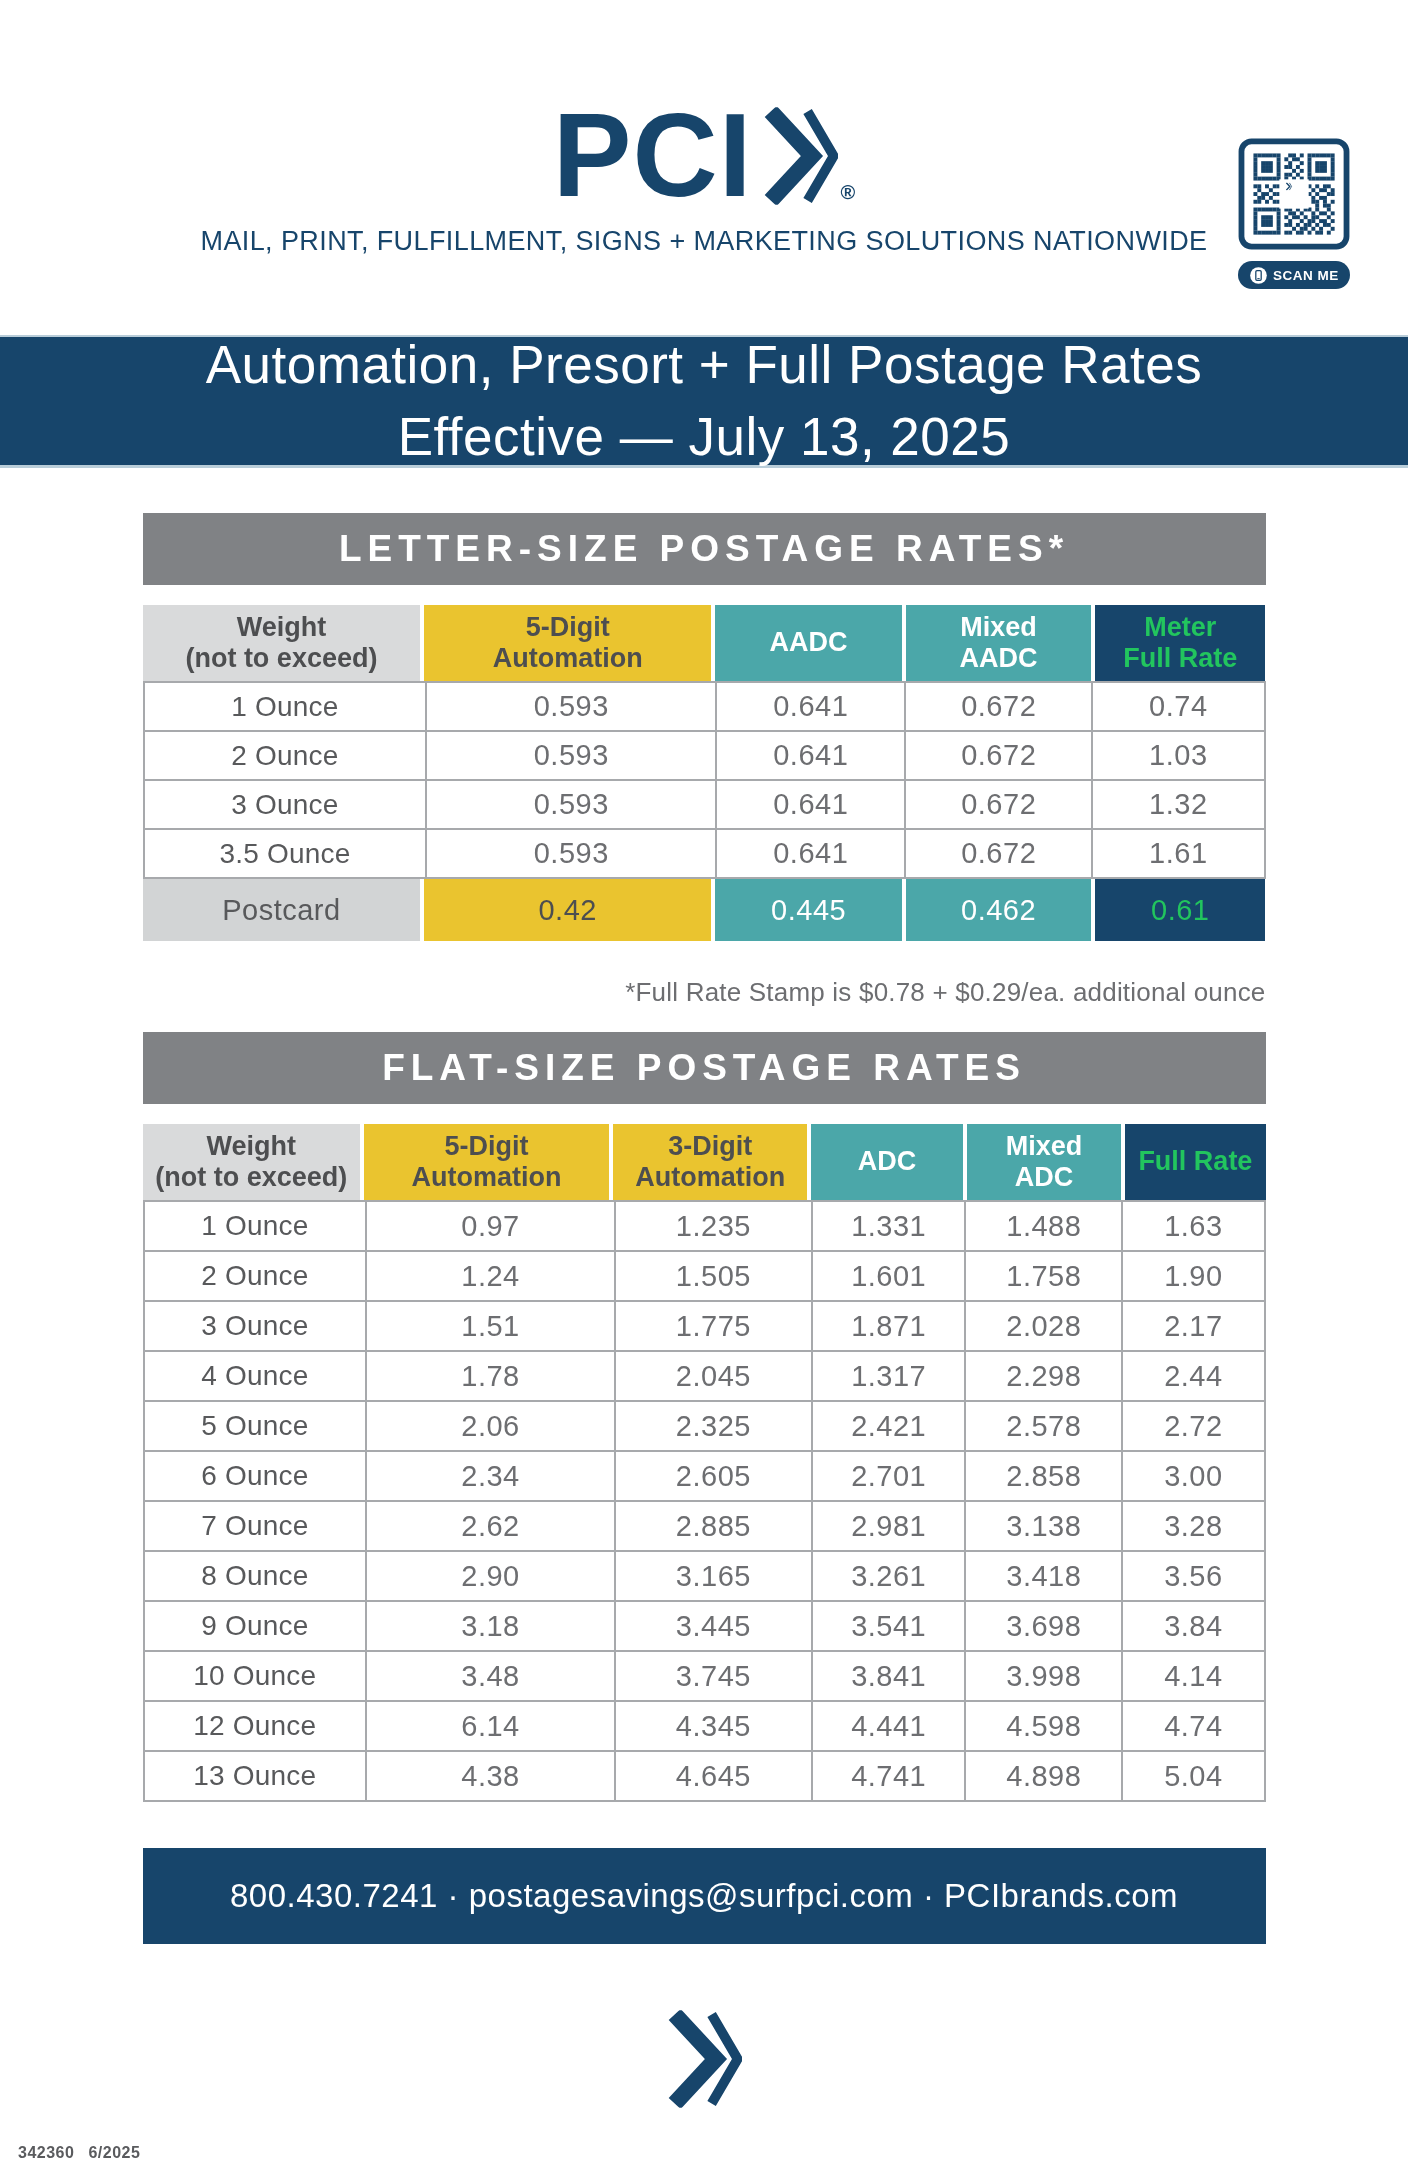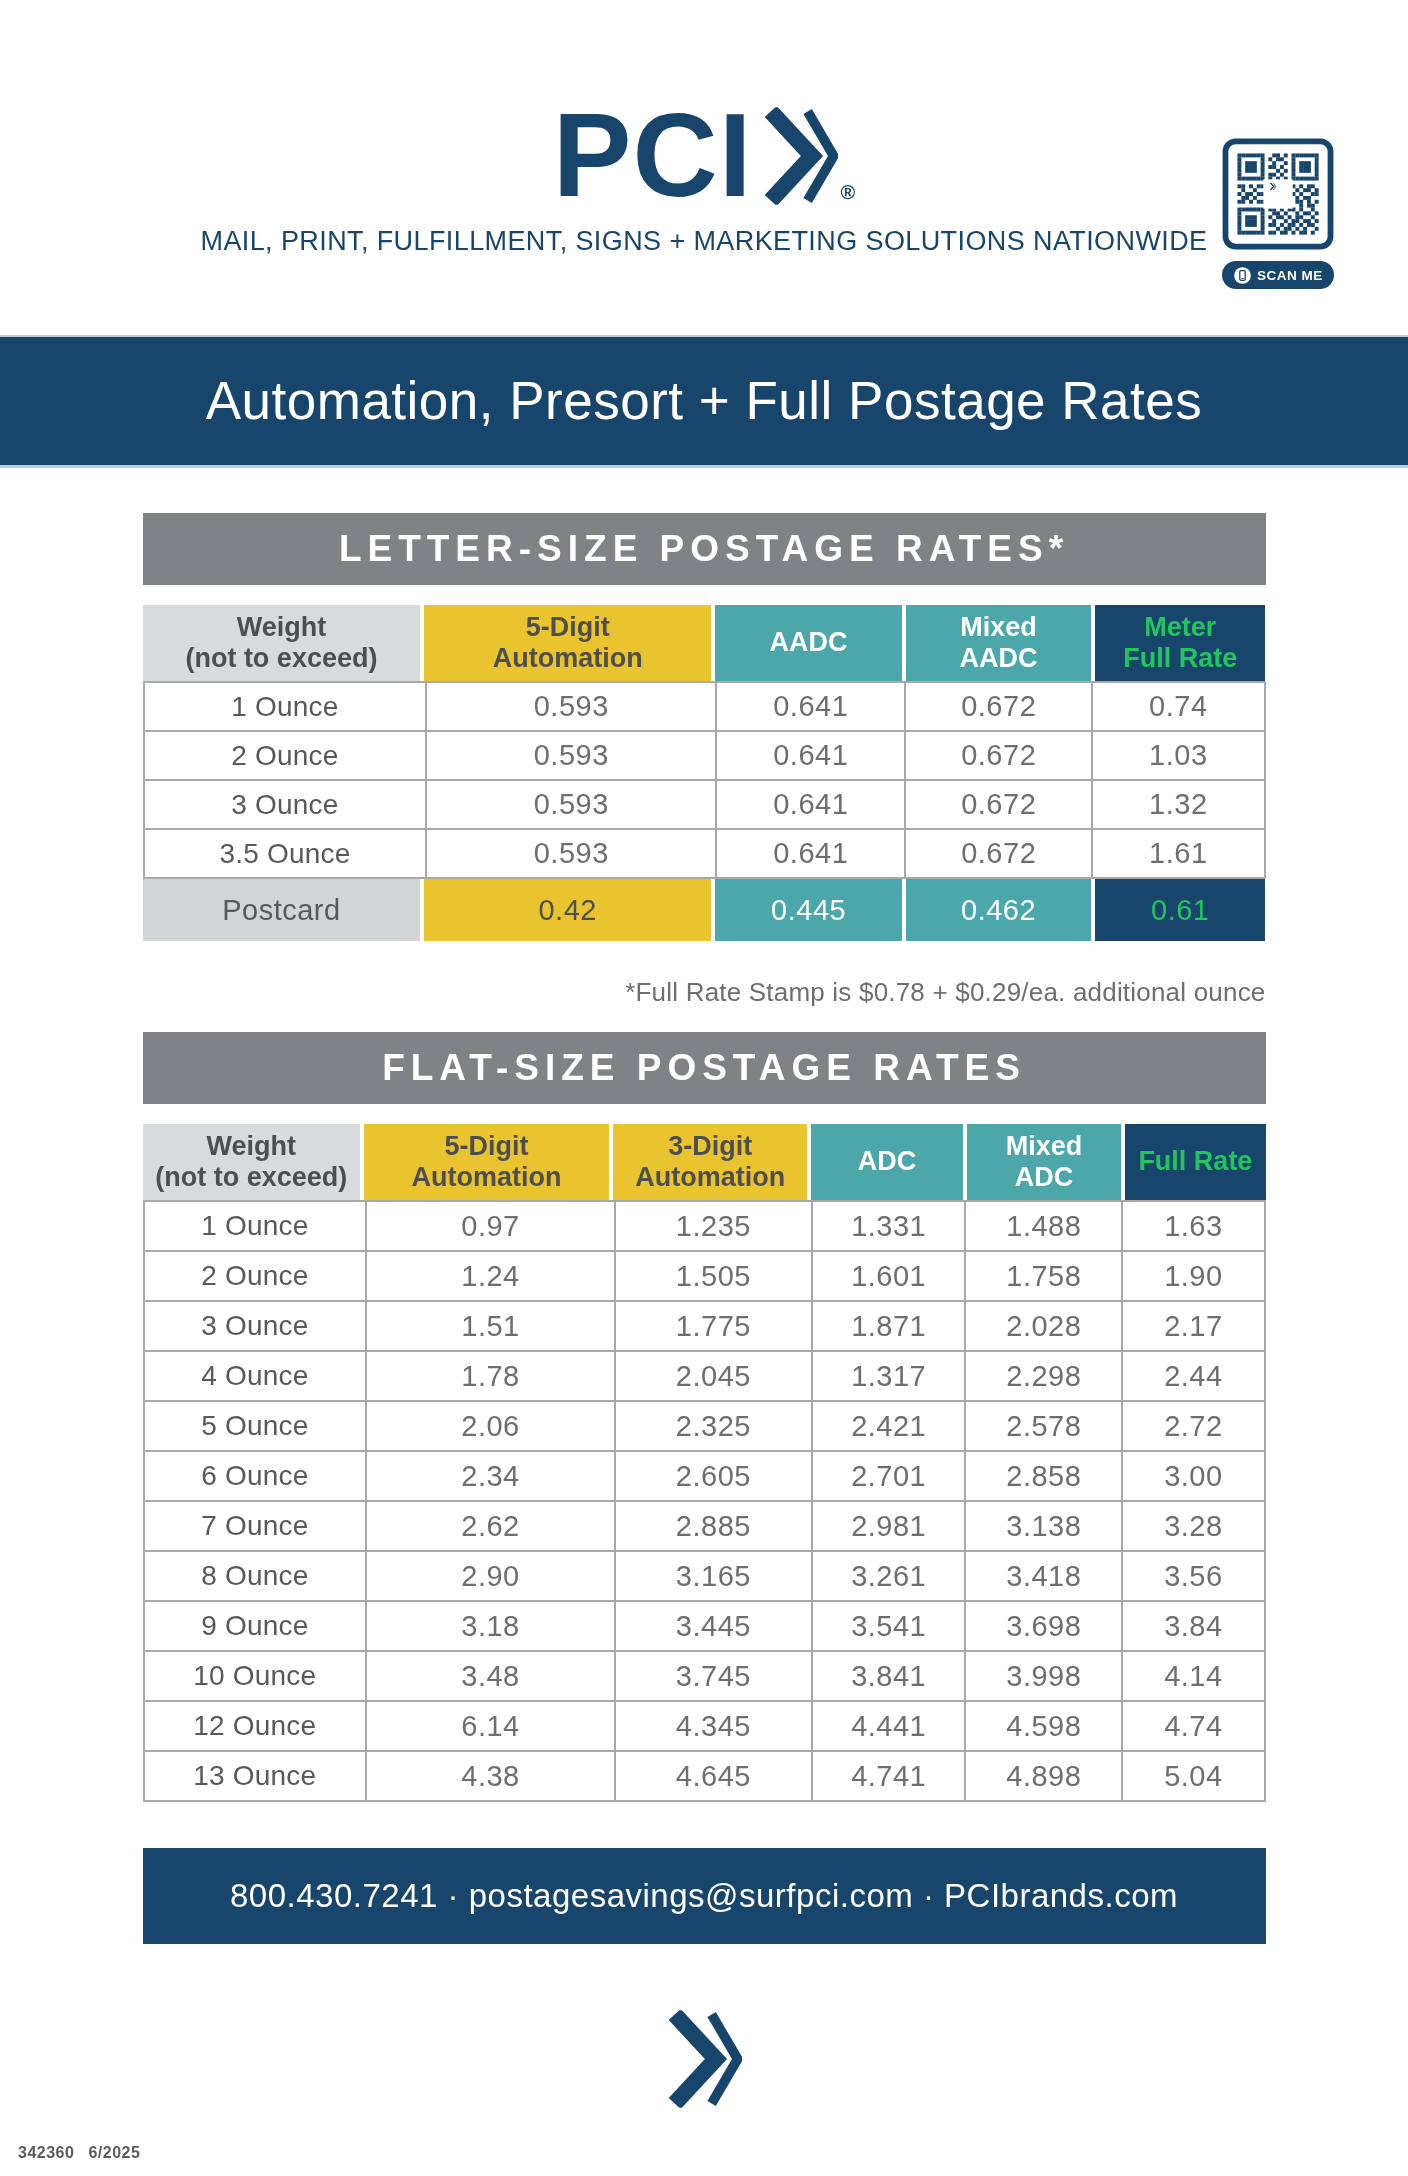--- a/index.html
+++ b/index.html
@@ -15,21 +15,21 @@
   }
 
   
   .top-header { height:335px; position:relative; }
   .logo-row { display:flex; justify-content:center; align-items:center; padding-top:96px; }
   .logo-text { font-size:118px; font-weight:bold; color:var(--navy); letter-spacing:1px; line-height:1; }
   .logo-chevron { margin-left:10px; margin-top:2px; }
   .reg-mark { font-size:20px; color:var(--navy); align-self:flex-end; margin-bottom:10px; margin-left:2px; font-weight:bold; }
   .tagline { text-align:center; margin-top:12px; font-size:27px; color:var(--navy); letter-spacing:0.4px; }
 
-  .qr-block { position:absolute; top:138px; right:74px; width:112px; text-align:center; }
+  .qr-block { position:absolute; top:138px; right:58px; width:112px; text-align:center; }
   .scanme-pill {
     margin-top:7px; height:28px; background:var(--navy); border-radius:15px;
     display:flex; align-items:center; justify-content:center; gap:5px; padding:0 8px;
   }
   .scanme-label { color:#fff; font-size:13.5px; font-weight:bold; letter-spacing:0.5px; }
 
   
   .banner {
     height:133px; background:var(--navy);
     border-top:2px solid #b9cdd9; border-bottom:3px solid #b9cdd9;
@@ -370,20 +370,21 @@
         <rect x="8.6" y="5.8" width="6.8" height="12.4" rx="1.4" fill="none" stroke="#17456B" stroke-width="1.6"></rect>
         <line x1="10.5" y1="15.9" x2="13.5" y2="15.9" stroke="#17456B" stroke-width="1.2"></line>
       </svg>
       <span class="scanme-label">SCAN ME</span>
     </div>
   </div>
 </div>
 
 <div class="banner">
   <div class="banner-line">Automation, Presort + Full Postage Rates</div>
+  <div class="banner-line">Effective — July 13, 2025</div>
 </div>
 
 <div class="content">
 
   <div class="rate-table letter-table">
     <div class="table-band">
       <span>LETTER-SIZE POSTAGE RATES*</span>
     </div>
     <div class="header-row letter-cols">
       <div class="hcell c-light">

